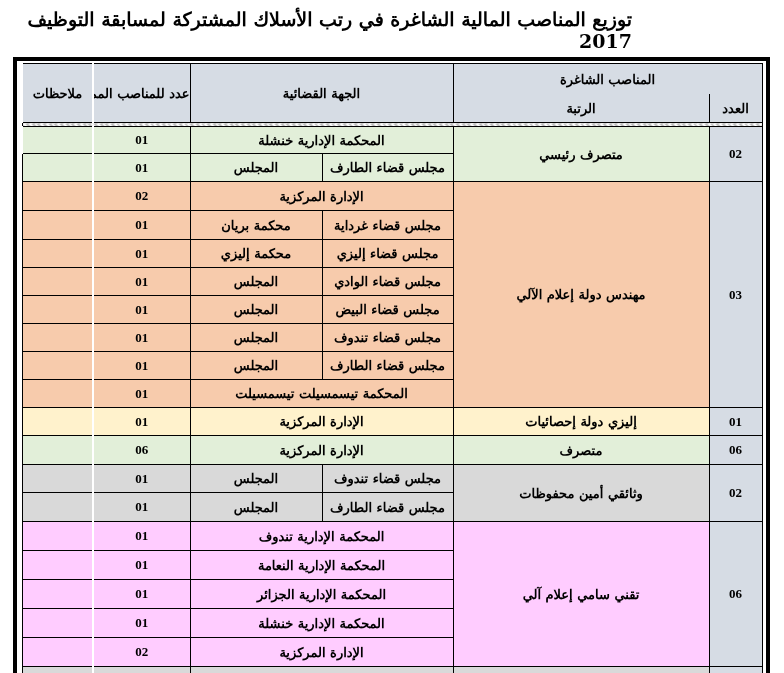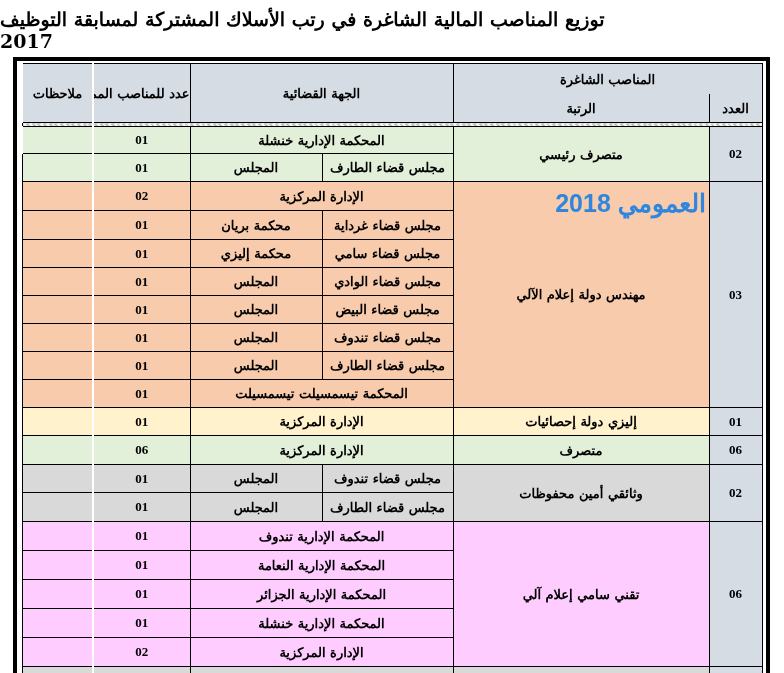--- a/index.html
+++ b/index.html
@@ -1,17 +1,17 @@
 <!DOCTYPE html>
 <html><head>
 <meta charset="utf-8">
 <style>
   html, body { margin:0; padding:0; background:#ffffff; }
   body { width:784px; height:673px; overflow:hidden; position:relative; font-family:"DejaVu Serif", serif; }
-  .title { position:absolute; top:8px; left:0; width:632px; text-align:left; font-size:19px; font-weight:bold; color:#000; direction:rtl; }
+  .title { position:absolute; top:8px; left:0; width:632px; text-align:right; font-size:19px; font-weight:bold; color:#000; direction:rtl; }
   .frame { position:absolute; left:13px; top:57px; width:757px; height:640px; border:4px solid #000; box-sizing:border-box; }
   table.grid { position:absolute; left:21px; top:63px; border-collapse:collapse; direction:rtl; table-layout:fixed; width:740px; }
   table.grid td { border:1px solid #000; text-align:center; vertical-align:middle; font-size:13px; font-weight:bold; padding:0; color:#000; overflow:hidden; white-space:nowrap; }
   .hdr td { background:#d6dce4; font-size:14px; }
   .hdr td.h-top { height:30px; }
   .hdr td.h-bottom { height:28px; }
   .num { font-family:Liberation Serif, serif; font-size:14px; font-weight:bold; }
   .count-col { background:#d6dce4 !important; }
   .hatch td { height:3px; background:repeating-linear-gradient(45deg,#bbb 0 2px,#fff 2px 4px); border:none; }
   .c-green td { background:#e2efd9; }
@@ -77,21 +77,21 @@
       <td class="num">02</td>
       <td style="border-right:2px solid #fff;"></td>
     </tr>
     <tr class="c-peach" style="height:29px">
       <td>مجلس قضاء غرداية</td>
       <td>محكمة بريان</td>
       <td class="num">01</td>
       <td style="border-right:2px solid #fff;"></td>
     </tr>
     <tr class="c-peach" style="height:28px">
-      <td>مجلس قضاء سامي</td>
+      <td>مجلس قضاء إليزي</td>
       <td>محكمة إليزي</td>
       <td class="num">01</td>
       <td style="border-right:2px solid #fff;"></td>
     </tr>
     <tr class="c-peach" style="height:28px">
       <td>مجلس قضاء الوادي</td>
       <td>المجلس</td>
       <td class="num">01</td>
       <td style="border-right:2px solid #fff;"></td>
     </tr>
@@ -182,14 +182,13 @@
       <td class="count-col"></td>
       <td></td>
       <td colspan="2"></td>
       <td></td>
       <td style="border-right:2px solid #fff;"></td>
     </tr>
   </tbody>
 </table>
 
 <div class="watermark">
-  <div>العمومي 2018</div>
 </div>
 
 </body></html>

